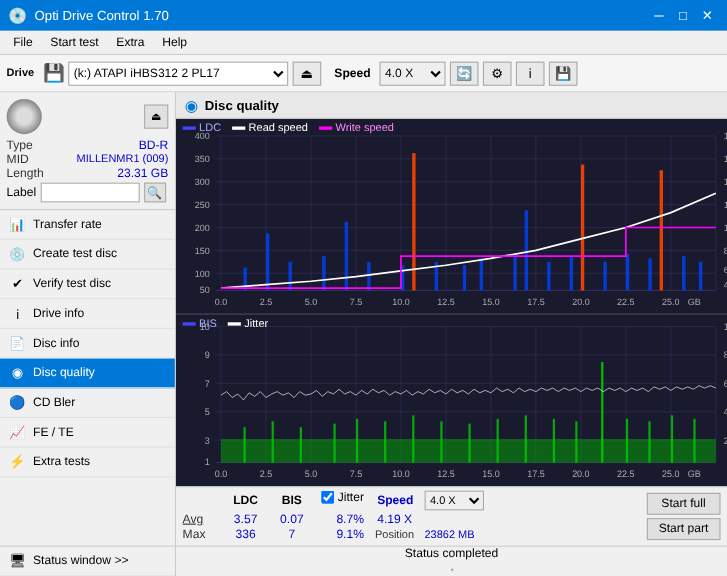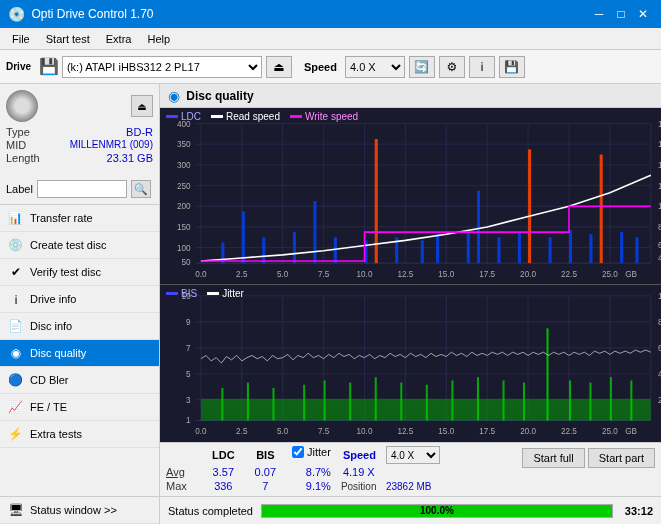--- a/index.html
+++ b/index.html
@@ -32,21 +32,21 @@
     
     .disc-panel { padding: 6px; border-bottom: 1px solid #ccc; }
     .disc-header { display: flex; align-items: center; justify-content: space-between; margin-bottom: 4px; }
     .disc-icon { width: 32px; height: 32px; border-radius: 50%; background: radial-gradient(circle, #ddd 30%, #888 70%, #555 100%); margin-right: 4px; }
     .disc-icon-wrap { display: flex; align-items: center; }
     .disc-eject-btn { width: 22px; height: 22px; background: #e0e0e0; border: 1px solid #aaa; cursor: pointer; font-size: 10px; display: flex; align-items: center; justify-content: center; }
     .disc-row { display: flex; justify-content: space-between; margin-bottom: 1px; font-size: 11px; }
     .disc-row .key { color: #333; }
     .disc-row .val { color: #0000cc; font-weight: normal; }
     .disc-row .val-blue { color: #0000cc; }
-    .label-row { display: flex; align-items: center; gap: 4px; margin-top: 16px; }
+    .label-row { display: flex; align-items: center; gap: 4px; margin-top: 2px; }
     .label-input { width: 90px; height: 18px; border: 1px solid #aaa; font-size: 10px; }
     .label-btn { width: 20px; height: 18px; background: #e0e0e0; border: 1px solid #aaa; cursor: pointer; font-size: 11px; display: flex; align-items: center; justify-content: center; }
     
     
     .nav-items { flex: 1; overflow-y: auto; }
     .nav-item { display: flex; align-items: center; gap: 6px; padding: 5px 8px; cursor: pointer; font-size: 11px; border-bottom: 1px solid #e0e0e0; }
     .nav-item.active { background: #0078d7; color: white; }
     .nav-item .nav-icon { width: 16px; height: 16px; display: flex; align-items: center; justify-content: center; font-size: 12px; flex-shrink: 0; }
     
     
@@ -416,28 +416,28 @@
               <td style="padding:1px 10px;text-align:center;color:#0000cc;">336</td>
               <td style="padding:1px 10px;text-align:center;color:#0000cc;">7</td>
               <td style="padding:1px 6px;color:#0000cc;text-align:right;">9.1%</td>
               <td style="padding:1px 4px;color:#333;font-size:10px;">Position</td>
               <td style="padding:1px 4px;color:#0000cc;font-size:10px;">23862 MB</td>
             </tr>
           </tbody>
             </table>
         </div>
 
-        <div style="display:flex;flex-direction:row;gap:3px;padding:2px 0 2px 8px;">
+        <div style="display:flex;flex-direction:column;gap:3px;padding:2px 0 2px 8px;">
           <button class="start-btn">Start full</button>
           <button class="start-btn">Start part</button>
         </div>
       </div>
     </div>
 
-    <div class="status-bar" style="height:28px;">
+    <div class="status-bar" style="height:28px;flex-direction:column;">
       <span style="font-size:11px;white-space:nowrap;">Status completed</span>
       <div class="progress-container">
         <div class="progress-fill" style="width:100%;"></div>
         <div class="progress-text">100.0%</div>
       </div>
       <span class="status-time">33:12</span>
     </div>
   </div>
 </div>
 

